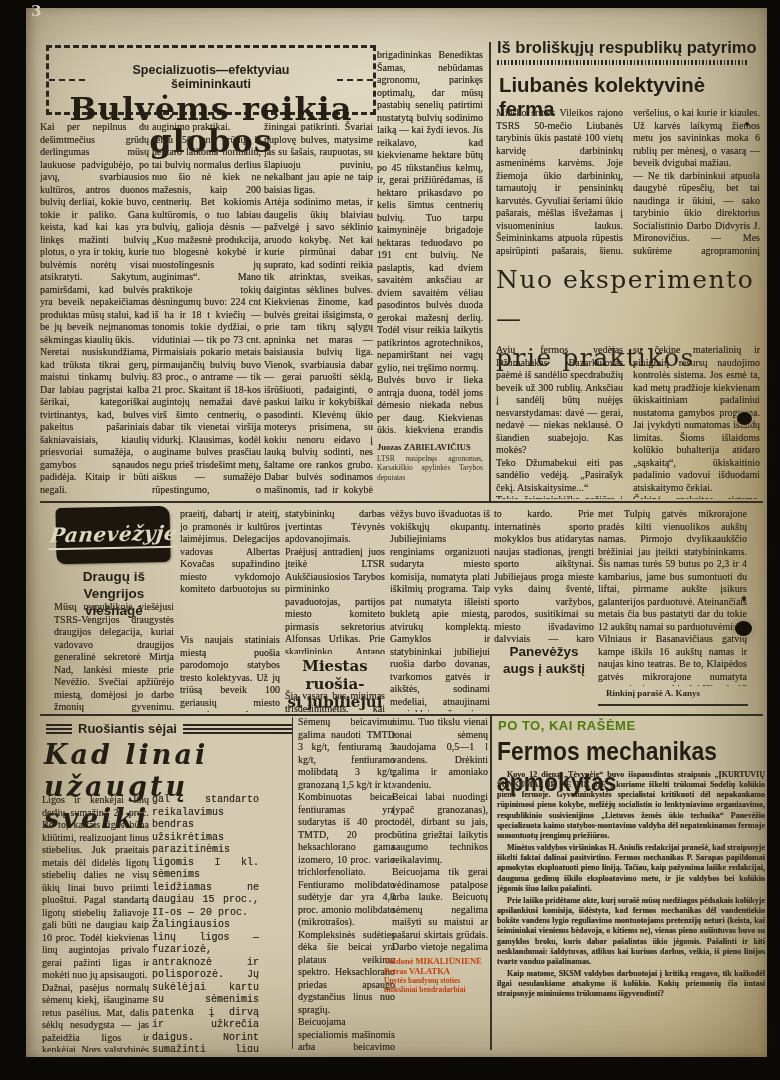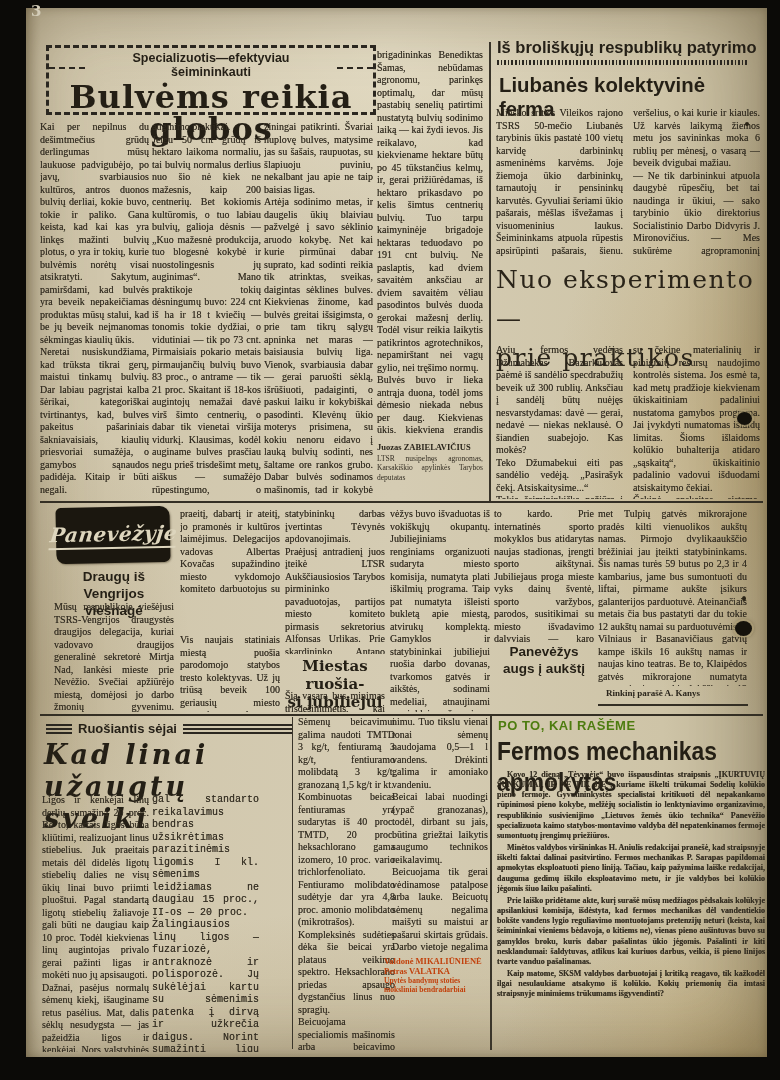--- a/index.html
+++ b/index.html
@@ -16,21 +16,21 @@
     box-shadow: inset 0 0 70px rgba(72,56,24,.42), inset 0 0 10px rgba(50,40,16,.30);}
   .abs{position:absolute;}
   .pageno{position:absolute;left:31px;top:2px;color:#d3ccb8;font:700 15px "DejaVu Serif",serif;}
   .body-col{position:absolute;font-size:10px;line-height:1.25;color:#332d22;text-align:justify;
     white-space:pre-line;overflow:hidden;overflow-wrap:break-word;text-shadow:0 0 .4px rgba(45,38,25,.65);}
   .rule-h{position:absolute;background:#342f24;}
   .rule-v{position:absolute;background:#3a352a;}
   
   .headbox{position:absolute;left:46px;top:45px;width:330px;height:70px;border:3px dashed #2b2720;
     box-sizing:border-box;text-align:center;}
-  .kick-row{display:flex;justify-content:center;align-items:center;gap:7px;margin-top:3px;}
+  .kick-row{display:flex;justify-content:center;align-items:center;gap:7px;margin-top:15px;}
   .squig{width:36px;height:5px;border-bottom:2px dashed #2b2720;}
   .kick1{font:700 12.5px "Liberation Sans",sans-serif;color:#241f16;}
   .h-bulvems{font:700 32px "DejaVu Serif",serif;color:#241f15;letter-spacing:1px;line-height:1;margin-top:2px;}
   .byline-name{font:700 8.5px "Liberation Serif",serif;color:#2a251b;}
   .byline-title{font-size:7.5px;line-height:1.25;color:#332d22;text-align:justify;}
   
   .kick2{position:absolute;left:497px;top:38px;width:262px;font:700 16.5px "Liberation Sans",sans-serif;color:#241f16;}
   .stripes{position:absolute;left:497px;top:60px;width:252px;height:5px;
     background:repeating-linear-gradient(90deg,#2b2720 0 1.6px,transparent 1.6px 3.6px);}
   .h-farm{position:absolute;left:499px;top:73px;width:262px;font:700 21px "Liberation Sans",sans-serif;

